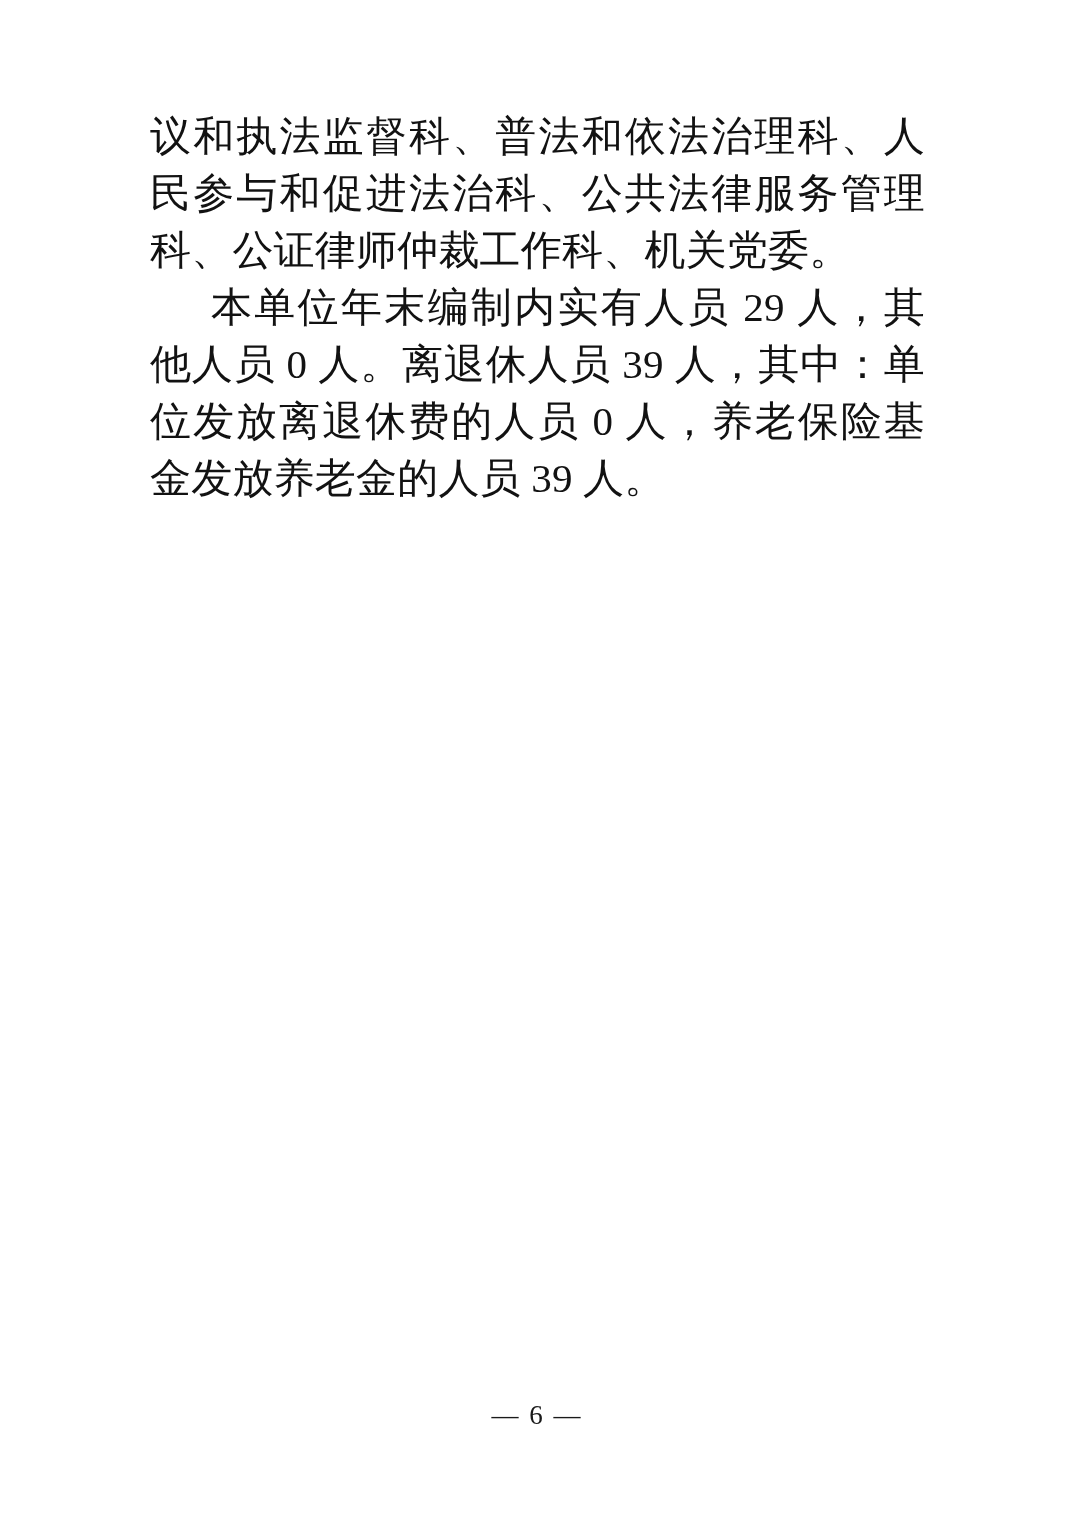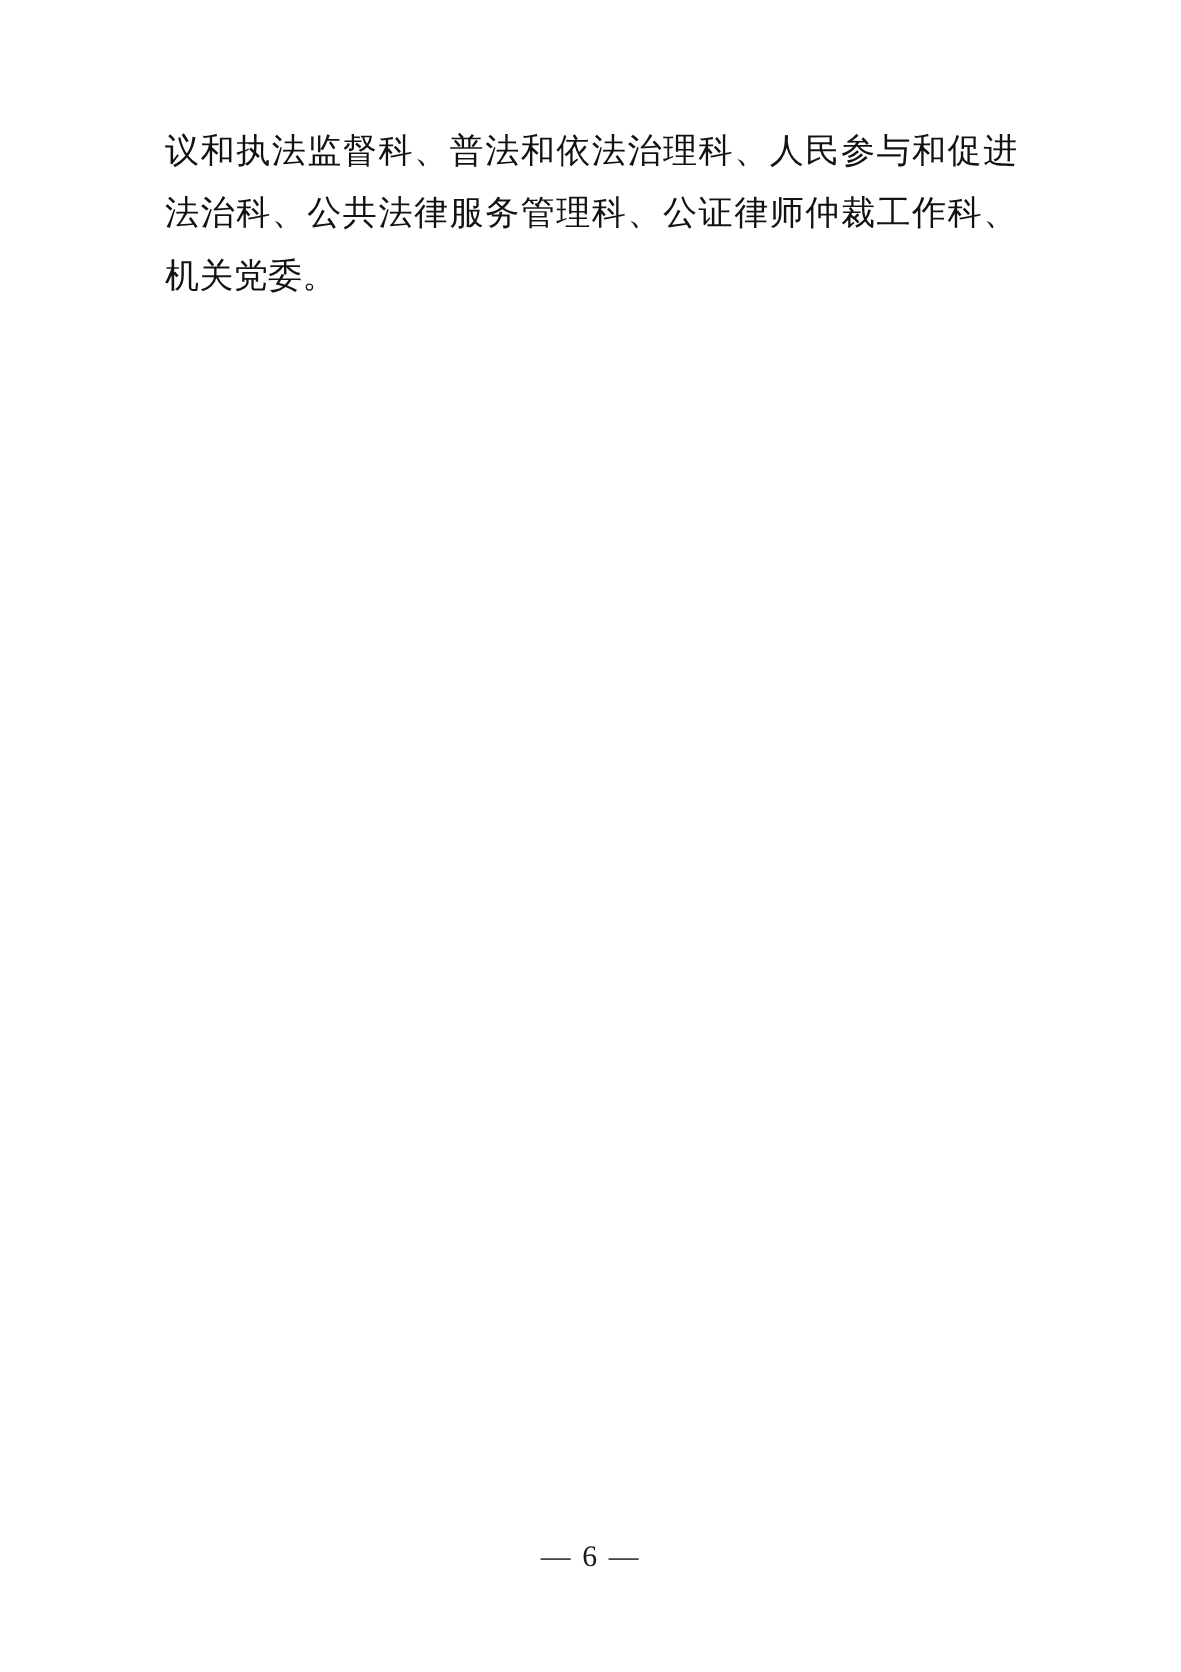--- a/index.html
+++ b/index.html
@@ -17,21 +17,21 @@
     font-family: "Liberation Serif", "DejaVu Serif", serif;
     color: #1a1a1a;
   }
   .content {
     position: absolute;
     left: 150px;
     top: 108px;
     width: 775px;
   }
   .para {
-    font-size: 31px;
+    font-size: 41px;
     line-height: 57px;
     text-align: justify;
     text-justify: inter-ideograph;
     letter-spacing: 0.2px;
     margin: 0;
     color: #121212;
   }
   .para + .para {
     margin-top: 0;
   }
@@ -49,17 +49,18 @@
     letter-spacing: 2px;
   }
 </style>
 </head>
 <body>
 
 <div class="page">
 
   <div class="content">
     <p class="para">议和执法监督科、普法和依法治理科、人民参与和促进法治科、公共法律服务管理科、公证律师仲裁工作科、机关党委。</p>
+    <p class="para indent">本单位年末编制内实有人员 29 人，其他人员 0 人。离退休人员 39 人，其中：单位发放离退休费的人员 0 人，养老保险基金发放养老金的人员 39 人。</p>
   </div>
 
   <div class="footer">— 6 —</div>
 
 </div>
 
 </body></html>

